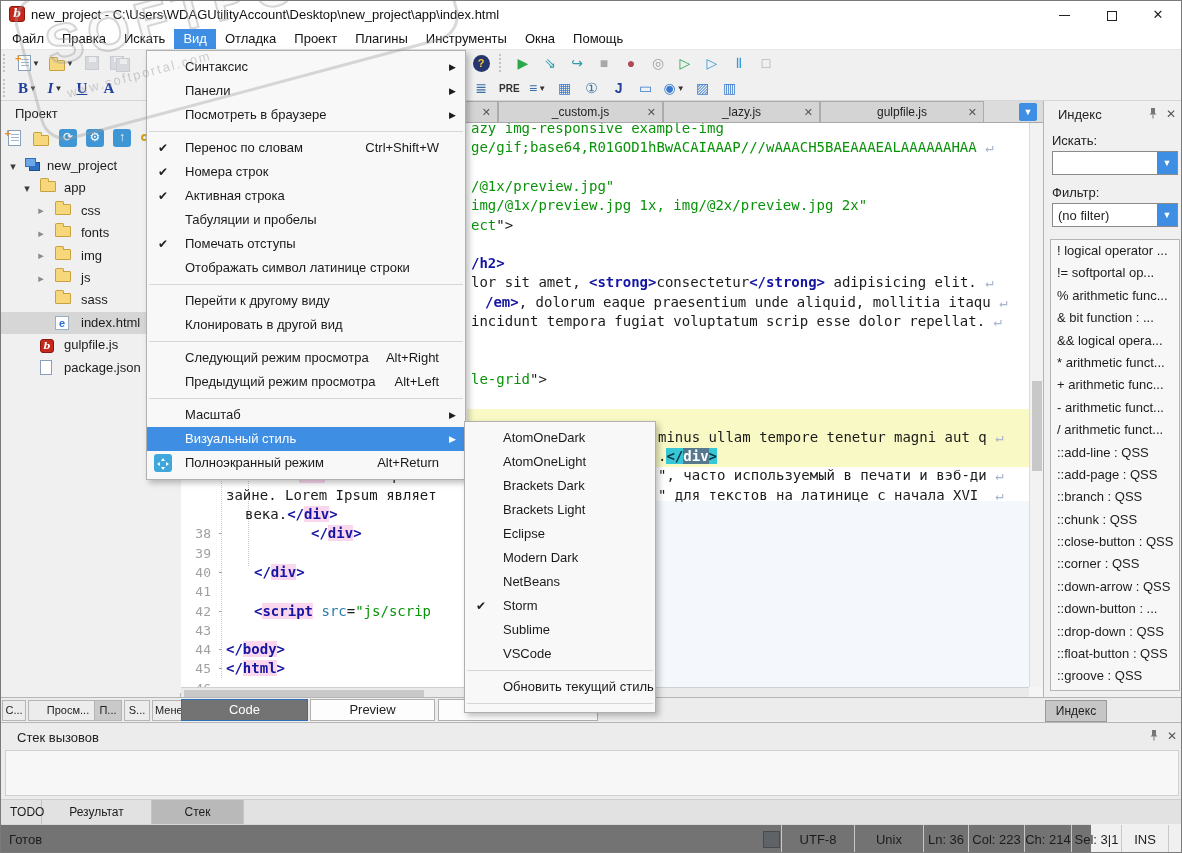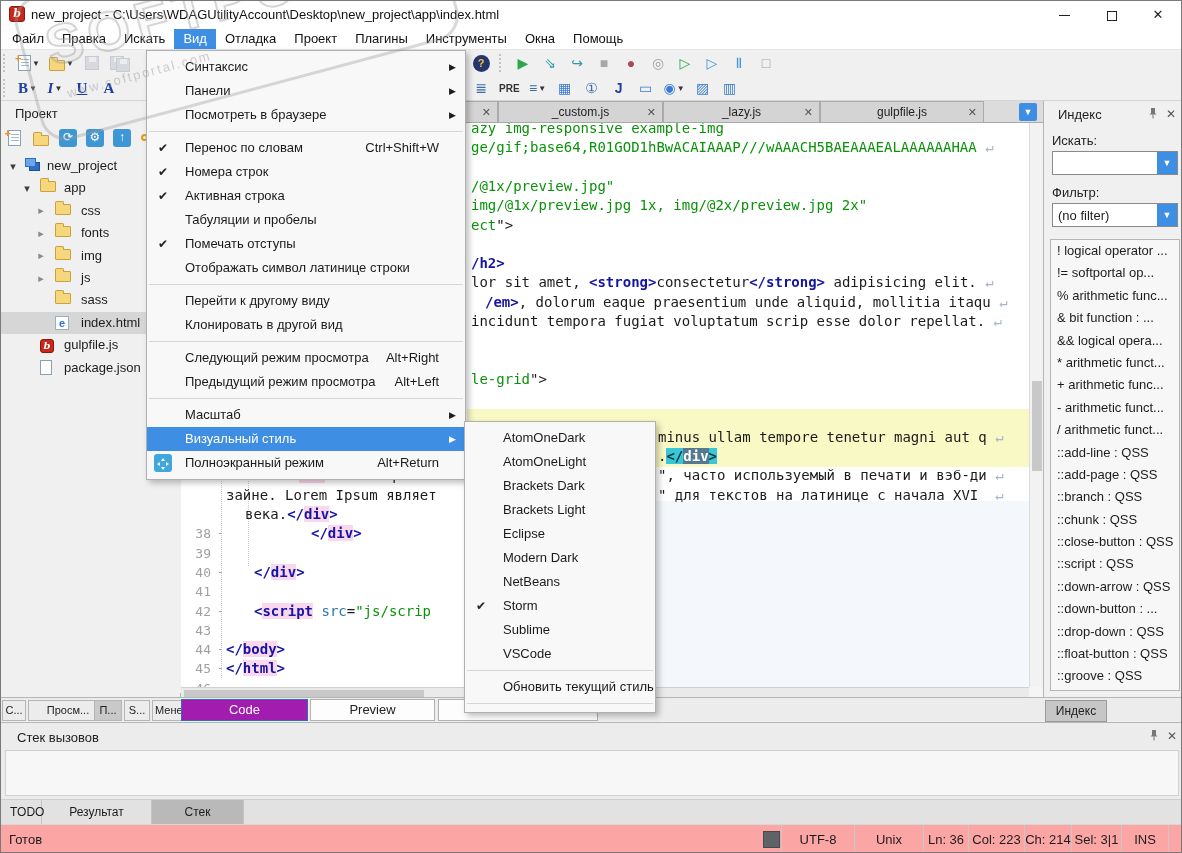--- a/index.html
+++ b/index.html
@@ -102,41 +102,41 @@
     font-size:9px;text-align:center;line-height:22px;}
   #idx-list{position:absolute;left:6px;top:138px;width:130px;height:452px;background:#f7f7f7;
     border:1px solid #b5b5b5;overflow:hidden;}
   .idx-item{height:22.4px;line-height:22.4px;padding-left:6px;font-size:13px;color:#1c1c1c;white-space:nowrap;overflow:hidden;}
 
   
   #mode-row{position:absolute;left:0;top:696px;width:1182px;height:24px;background:#ececec;border-top:1px solid #b5b5b5;}
   .mini-tab{position:absolute;top:2px;height:21px;background:#ececec;border:1px solid #b5b5b5;
     font-size:11px;color:#222;text-align:center;line-height:19px;overflow:hidden;white-space:nowrap;padding:0 2px;}
   .mini-tab.active{background:#c9c9c9;}
-  #btn-code{position:absolute;left:180px;top:1px;width:127px;height:22px;background:#a21caf;border:1px solid #2f6fb3;
+  #btn-code{position:absolute;left:180px;top:1px;width:127px;height:22px;background:#737373;border:1px solid #2f6fb3;
     color:#fff;font-size:13px;text-align:center;line-height:20px;}
   #btn-preview{position:absolute;left:309px;top:1px;width:125px;height:22px;background:#fdfdfd;border:1px solid #b0b0b0;
     color:#222;font-size:13px;text-align:center;line-height:20px;}
   #btn-third{position:absolute;left:437px;top:1px;width:160px;height:22px;background:#fdfdfd;border:1px solid #b0b0b0;}
   #idx-btm-tab{position:absolute;left:1044px;top:2px;width:62px;height:22px;background:#c6c6c6;border:1px solid #9a9a9a;
     font-size:12px;color:#222;text-align:center;line-height:20px;}
 
   
   #callstack{position:absolute;left:0;top:721px;width:1182px;height:77px;background:#ececec;border-top:1px solid #b5b5b5;}
   #cs-title{position:absolute;left:16px;top:7px;font-size:13px;color:#222;}
   #cs-body{position:absolute;left:4px;top:27px;width:1174px;height:46px;background:#f7f7f7;border:1px solid #d0d0d0;}
 
   
   #btm-tabs{position:absolute;left:0;top:798px;width:1182px;height:25px;background:#e2e2e2;border-top:1px solid #cfcfcf;}
   .btab{position:absolute;top:0;height:25px;font-size:12px;color:#1c1c1c;text-align:center;line-height:24px;
     border-right:1px solid #c4c4c4;padding:0 8px;}
   .btab.active{background:#b9b9b9;}
 
   
-  #statusbar{position:absolute;left:0;top:823px;width:1182px;height:30px;background:#fca5a5;border-top:1px solid #d7d7d7;}
+  #statusbar{position:absolute;left:0;top:823px;width:1090px;height:30px;background:#737373;border-top:1px solid #d7d7d7;}
   #status-ready{position:absolute;left:8px;top:7px;font-size:13px;color:#1c1c1c;}
   #color-box{position:absolute;left:762px;top:6px;width:17px;height:17px;background:#5f6368;border:1px solid #4a4a4a;}
   .scell{position:absolute;top:0;height:30px;border-left:1px solid #c8c8c8;font-size:13px;color:#1c1c1c;
     text-align:center;line-height:29px;}
 
   
   .menu{position:absolute;background:#f8f8f8;border:1px solid #b0b0b0;box-shadow:3px 3px 6px rgba(0,0,0,.25);
     padding:4px 0;z-index:100;}
   #menu-view{left:145px;top:49px;width:320px;}
   #menu-style{left:463px;top:420px;width:192px;z-index:101;}
@@ -425,21 +425,21 @@
         <div class="idx-item">&amp;&amp; logical opera...</div>
         <div class="idx-item">* arithmetic funct...</div>
         <div class="idx-item">+ arithmetic func...</div>
         <div class="idx-item">- arithmetic funct...</div>
         <div class="idx-item">/ arithmetic funct...</div>
         <div class="idx-item">::add-line : QSS</div>
         <div class="idx-item">::add-page : QSS</div>
         <div class="idx-item">::branch : QSS</div>
         <div class="idx-item">::chunk : QSS</div>
         <div class="idx-item">::close-button : QSS</div>
-        <div class="idx-item">::script : QSS</div>
+        <div class="idx-item">::corner : QSS</div>
         <div class="idx-item">::down-arrow : QSS</div>
         <div class="idx-item">::down-button : ...</div>
         <div class="idx-item">::drop-down : QSS</div>
         <div class="idx-item">::float-button : QSS</div>
         <div class="idx-item">::groove : QSS</div>
         <div class="idx-item">::handle : QSS</div>
       </div>
   </div>
 
   <div id="mode-row">

